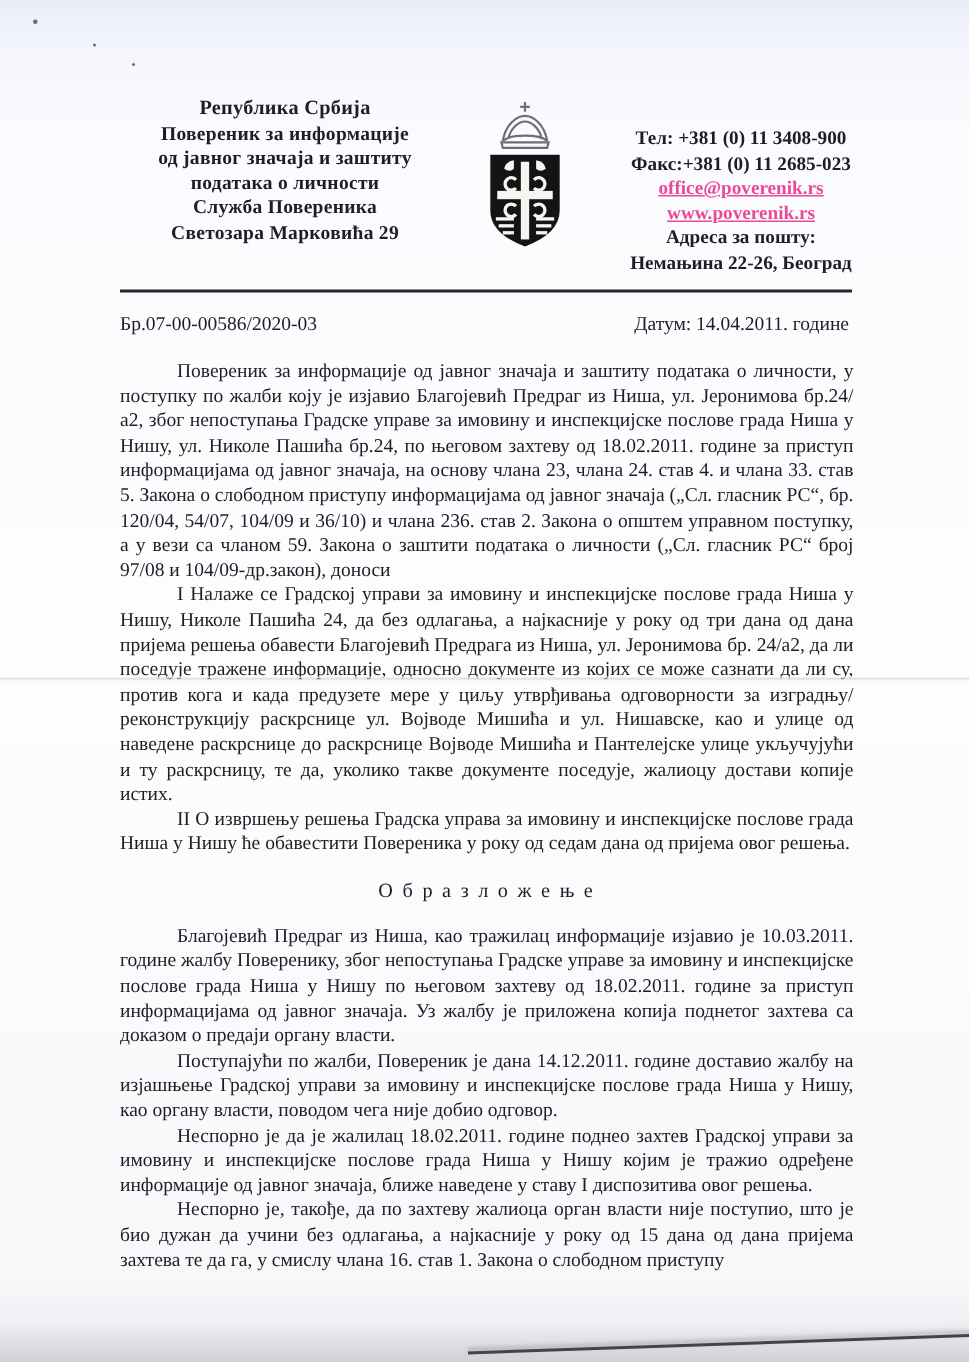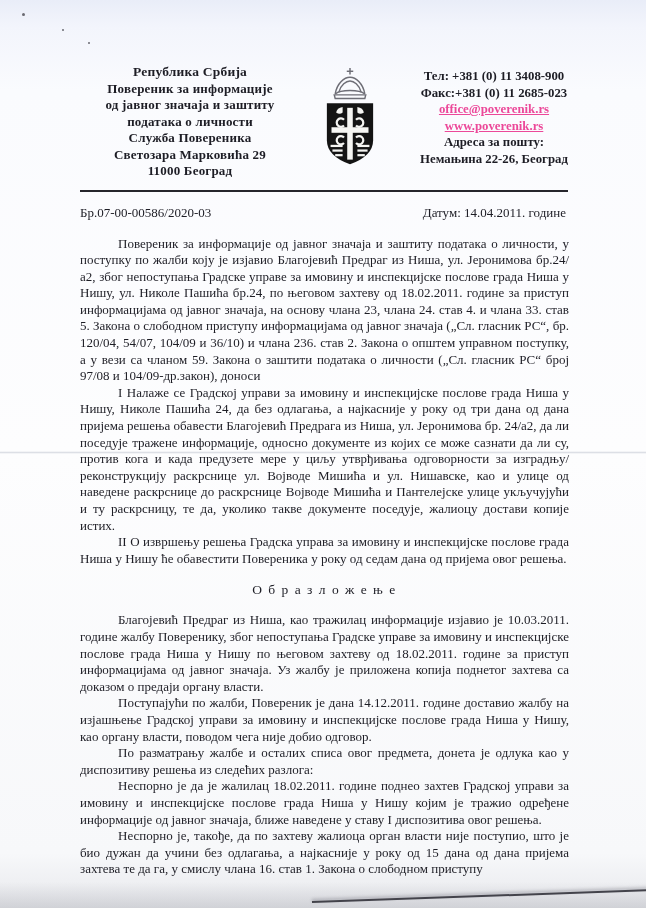--- a/index.html
+++ b/index.html
@@ -37,21 +37,21 @@
     padding:64px 52px 0 74px;
   }
   .lh-left{
     width:232px;text-align:center;font-weight:bold;
     font-size:13px;line-height:16.5px;letter-spacing:.2px;
   }
   .lh-left .org-state{font-size:13.5px;}
   .emblem{width:88px;display:flex;justify-content:center;margin-top:2px;}
   .lh-right{
     flex:1;text-align:center;font-weight:bold;
-    font-size:12.8px;line-height:16.5px;margin-top:4px;
+    font-size:12.8px;line-height:16.5px;margin-top:20px;
   }
   .lh-right a{color:#ec4899;text-decoration:underline;}
   .rule{
     margin:10px 78px 0 80px;height:0;
     border-top:2px solid #26262c;
   }
   
   .meta-row{
     display:flex;justify-content:space-between;
     margin:13px 80px 0 80px;font-size:13px;
@@ -77,21 +77,20 @@
   <span class="speck s3"></span>
 
   <div class="letterhead">
     <div class="lh-left">
       <div class="org-state">Република Србија</div>
       <div>Повереник за информације</div>
       <div>од јавног значаја и заштиту</div>
       <div>података о личности</div>
       <div>Служба Повереника</div>
       <div>Светозара Марковића 29</div>
-      <div>11000 Београд</div>
     </div>
 
     <div class="emblem">
       <svg width="74" height="104" viewBox="0 0 80 112" aria-hidden="true">
 
         <g stroke="#6e6e76" stroke-width="1.6" fill="none">
           <line x1="40" y1="2" x2="40" y2="9"></line>
           <line x1="36.5" y1="5.5" x2="43.5" y2="5.5"></line>
           <path d="M24,30 C26,18 34,12 40,12 C46,12 54,18 56,30"></path>
           <path d="M24,30 C30,25 50,25 56,30"></path>
@@ -148,21 +147,20 @@
     <p>Повереник за информације од јавног значаја и заштиту података о личности, у поступку по жалби коју је изјавио Благојевић Предраг из Ниша, ул. Јеронимова бр.24/а2, због непоступања Градске управе за имовину и инспекцијске послове града Ниша у Нишу, ул. Николе Пашића бр.24, по његовом захтеву од 18.02.2011. године за приступ информацијама од јавног значаја, на основу члана 23, члана 24. став 4. и члана 33. став 5. Закона о слободном приступу информацијама од јавног значаја („Сл. гласник РС“, бр. 120/04,  54/07, 104/09 и 36/10) и члана 236. став 2. Закона о општем управном поступку, а у вези са чланом 59. Закона о заштити података о личности („Сл. гласник РС“ број 97/08 и 104/09-др.закон), доноси</p>
 
 
     <p>I Налаже се Градској управи за имовину и инспекцијске послове града Ниша у Нишу, Николе Пашића 24, да без одлагања, а најкасније у року од три дана од дана пријема решења обавести Благојевић Предрага из Ниша,  ул. Јеронимова бр. 24/а2, да ли поседује тражене информације, односно документе из којих се може сазнати да ли су, против кога и када предузете мере у циљу утврђивања одговорности за изградњу/реконструкцију раскрснице ул. Војводе Мишића и ул. Нишавске, као и улице од наведене раскрснице до раскрснице Војводе Мишића и Пантелејске улице укључујући и ту раскрсницу, те да, уколико такве документе поседује, жалиоцу достави копије истих.</p>
     <p>II О извршењу решења Градска управа за имовину и инспекцијске послове града Ниша у Нишу ће обавестити Повереника у року од  седам  дана од пријема овог решења.</p>
 
     <h2 class="sec">О б р а з л о ж е њ е</h2>
 
     <p>Благојевић Предраг из Ниша, као тражилац информације изјавио је 10.03.2011. године жалбу Поверенику, због непоступања Градске управе за имовину и инспекцијске послове града Ниша у Нишу по његовом захтеву од 18.02.2011. године за приступ информацијама од јавног значаја. Уз жалбу је приложена копија поднетог захтева са доказом о предаји органу власти.</p>
     <p>Поступајући по жалби, Повереник је дана 14.12.2011. године доставио жалбу на изјашњење Градској управи за имовину и инспекцијске послове града Ниша у Нишу, као органу власти, поводом чега није добио одговор.</p>
-    <p>По разматрању жалбе и осталих  списа овог предмета, донета је одлука као у диспозитиву решења из следећих разлога:</p>
     <p>Неспорно је да је жалилац 18.02.2011. године поднео захтев Градској управи за имовину и инспекцијске послове града Ниша у Нишу којим је тражио одређене информације од јавног значаја, ближе наведене у ставу I диспозитива овог решења.</p>
     <p>Неспорно је, такође, да по захтеву жалиоца орган власти није поступио, што је био дужан да учини без одлагања, а најкасније у року од 15 дана од дана пријема захтева те да га, у смислу члана 16. став 1. Закона о слободном приступу</p>
   </div>
 
   <div class="crease"></div>
   <div class="bottom-shadow"></div>
   <div class="bottom-edge"></div>
 </div>
 
 </body></html>

